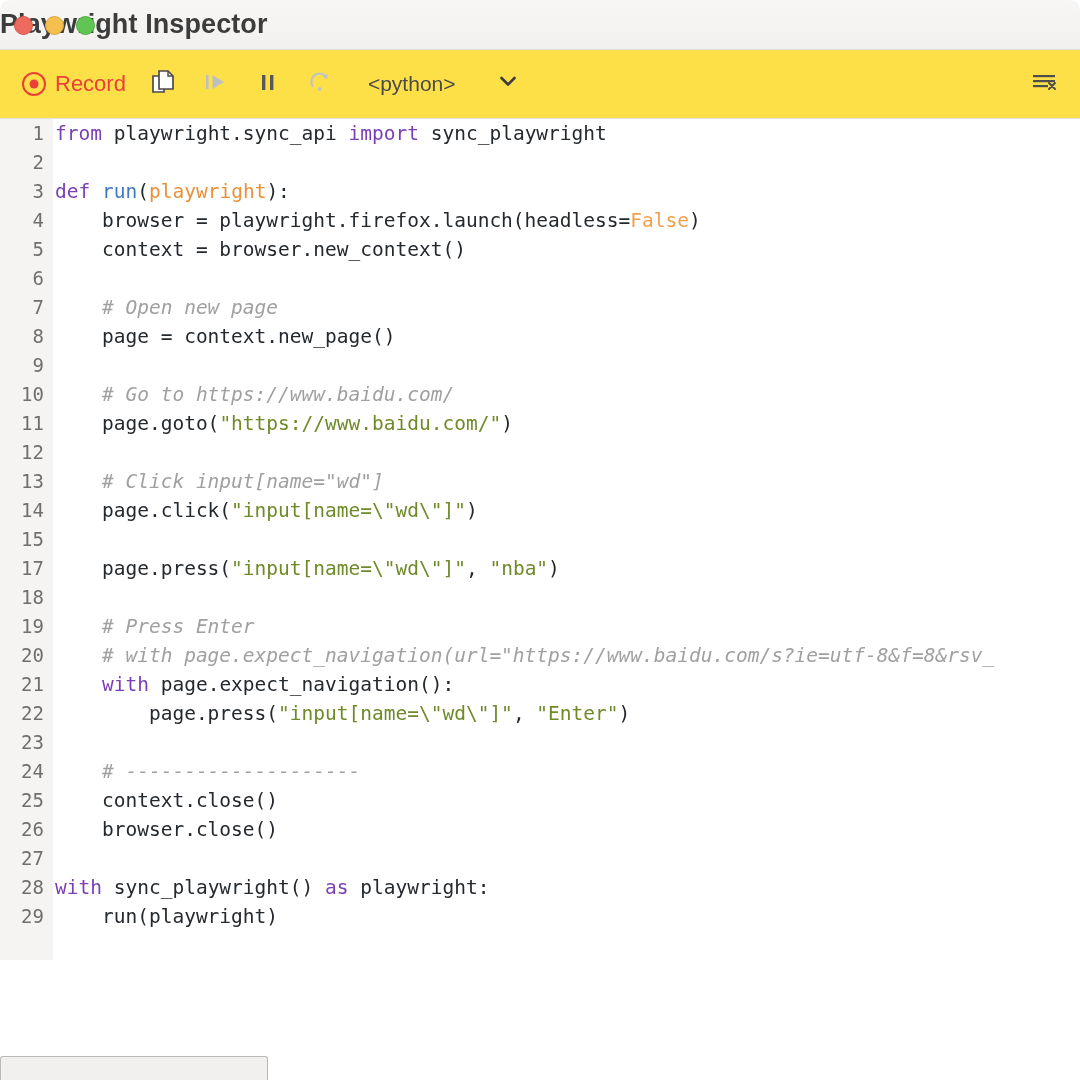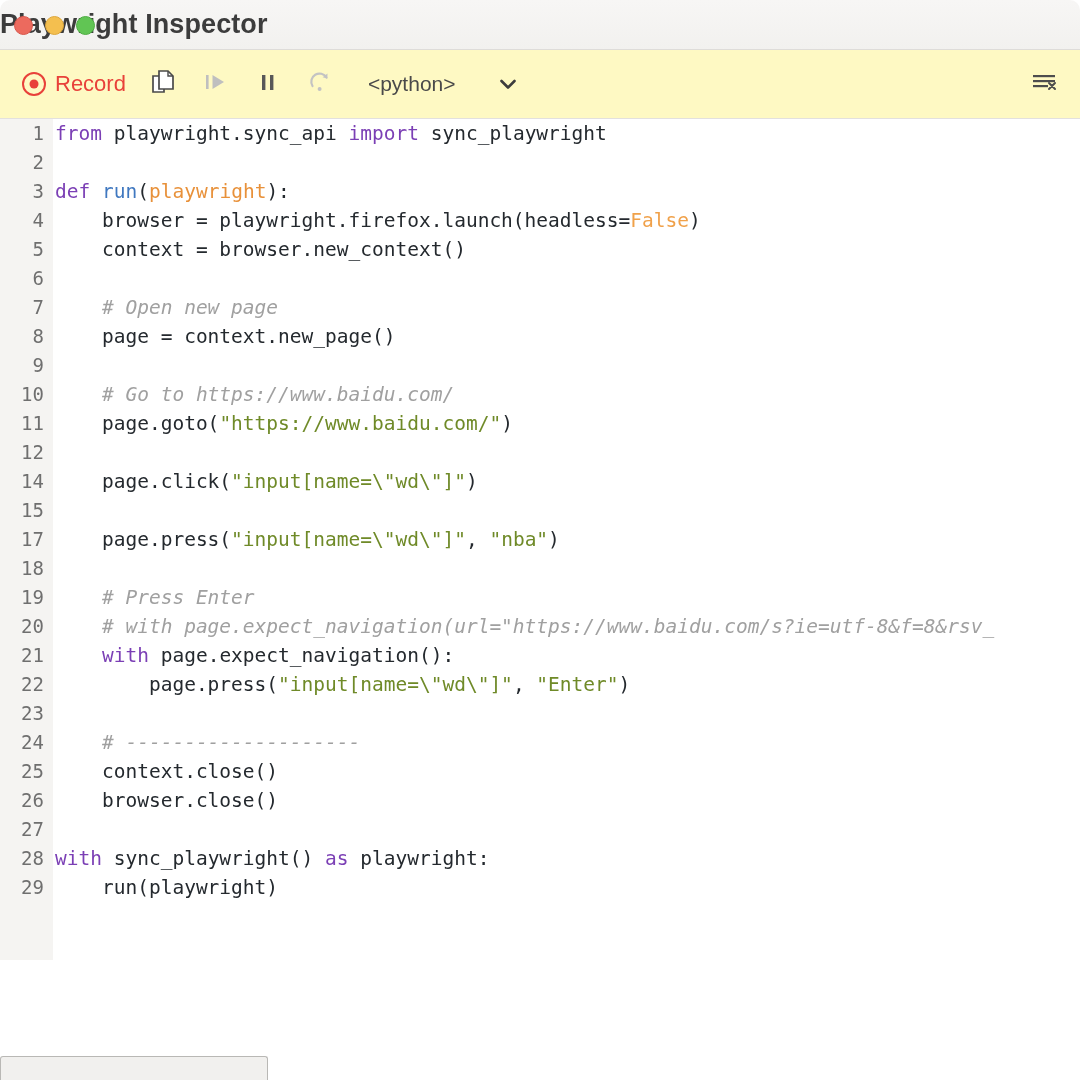--- a/index.html
+++ b/index.html
@@ -58,21 +58,21 @@
     font-weight: bold;
     color: #3c3c3c;
     letter-spacing: 0.1px;
     user-select: none;
   }
 
   
   .toolbar {
     position: relative;
     height: 69px;
-    background: #fef9c3;
+    background: #fde047;
     border-bottom: 1px solid #e3e1de;
     display: flex;
     align-items: center;
     padding: 0 18px 0 18px;
   }
 
   .record-btn {
     display: flex;
     align-items: center;
     gap: 9px;
@@ -110,21 +110,20 @@
     flex: none;
   }
   .tb-icon.disabled { cursor: default; }
 
   .tb-gap-a { margin-left: 14px; }
   .tb-gap-b { margin-left: 12px; }
 
   .lang-select {
     margin-left: 28px;
     display: flex;
-    align-items: center;
     gap: 42px;
     cursor: pointer;
     user-select: none;
   }
   .lang-label {
     font-size: 21px;
     color: #4a4a4a;
     font-family: "Liberation Sans", sans-serif;
   }
   .chev {
@@ -317,20 +316,21 @@
         <div class="code-line"><div class="lineno">3</div><div class="linecode"><span class="t-kw">def</span><span class="t-plain"> </span><span class="t-fn">run</span><span class="t-plain">(</span><span class="t-param">playwright</span><span class="t-plain">):</span></div></div>
         <div class="code-line"><div class="lineno">4</div><div class="linecode"><span class="t-plain">    browser = playwright.firefox.launch(headless=</span><span class="t-const">False</span><span class="t-plain">)</span></div></div>
         <div class="code-line"><div class="lineno">5</div><div class="linecode"><span class="t-plain">    context = browser.new_context()</span></div></div>
         <div class="code-line"><div class="lineno">6</div><div class="linecode"></div></div>
         <div class="code-line"><div class="lineno">7</div><div class="linecode"><span class="t-cmt">    # Open new page</span></div></div>
         <div class="code-line"><div class="lineno">8</div><div class="linecode"><span class="t-plain">    page = context.new_page()</span></div></div>
         <div class="code-line"><div class="lineno">9</div><div class="linecode"></div></div>
         <div class="code-line"><div class="lineno">10</div><div class="linecode"><span class="t-cmt">    # Go to https://www.baidu.com/</span></div></div>
         <div class="code-line"><div class="lineno">11</div><div class="linecode"><span class="t-plain">    page.goto(</span><span class="t-str">"https://www.baidu.com/"</span><span class="t-plain">)</span></div></div>
         <div class="code-line"><div class="lineno">12</div><div class="linecode"></div></div>
+        <div class="code-line"><div class="lineno">13</div><div class="linecode"><span class="t-cmt">    # Click input[name="wd"]</span></div></div>
         <div class="code-line"><div class="lineno">14</div><div class="linecode"><span class="t-plain">    page.click(</span><span class="t-str">"input[name=\"wd\"]"</span><span class="t-plain">)</span></div></div>
         <div class="code-line"><div class="lineno">15</div><div class="linecode"></div></div>
         <div class="code-line"><div class="lineno">17</div><div class="linecode"><span class="t-plain">    page.press(</span><span class="t-str">"input[name=\"wd\"]"</span><span class="t-plain">, </span><span class="t-str">"nba"</span><span class="t-plain">)</span></div></div>
         <div class="code-line"><div class="lineno">18</div><div class="linecode"></div></div>
         <div class="code-line"><div class="lineno">19</div><div class="linecode"><span class="t-cmt">    # Press Enter</span></div></div>
         <div class="code-line"><div class="lineno">20</div><div class="linecode"><span class="t-cmt">    # with page.expect_navigation(url="https://www.baidu.com/s?ie=utf-8&amp;f=8&amp;rsv_</span></div></div>
         <div class="code-line"><div class="lineno">21</div><div class="linecode"><span class="t-plain">    </span><span class="t-kw">with</span><span class="t-plain"> page.expect_navigation():</span></div></div>
         <div class="code-line"><div class="lineno">22</div><div class="linecode"><span class="t-plain">        page.press(</span><span class="t-str">"input[name=\"wd\"]"</span><span class="t-plain">, </span><span class="t-str">"Enter"</span><span class="t-plain">)</span></div></div>
         <div class="code-line"><div class="lineno">23</div><div class="linecode"></div></div>
         <div class="code-line"><div class="lineno">24</div><div class="linecode"><span class="t-cmt">    # --------------------</span></div></div>

